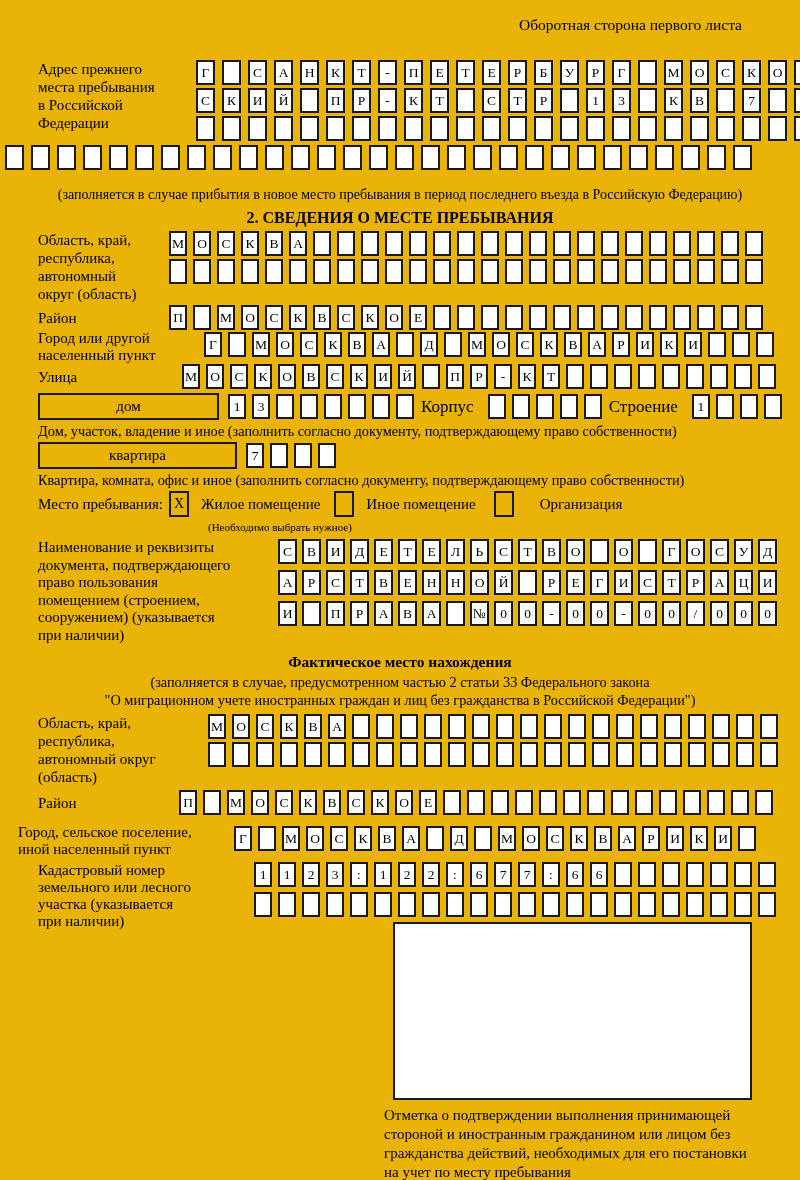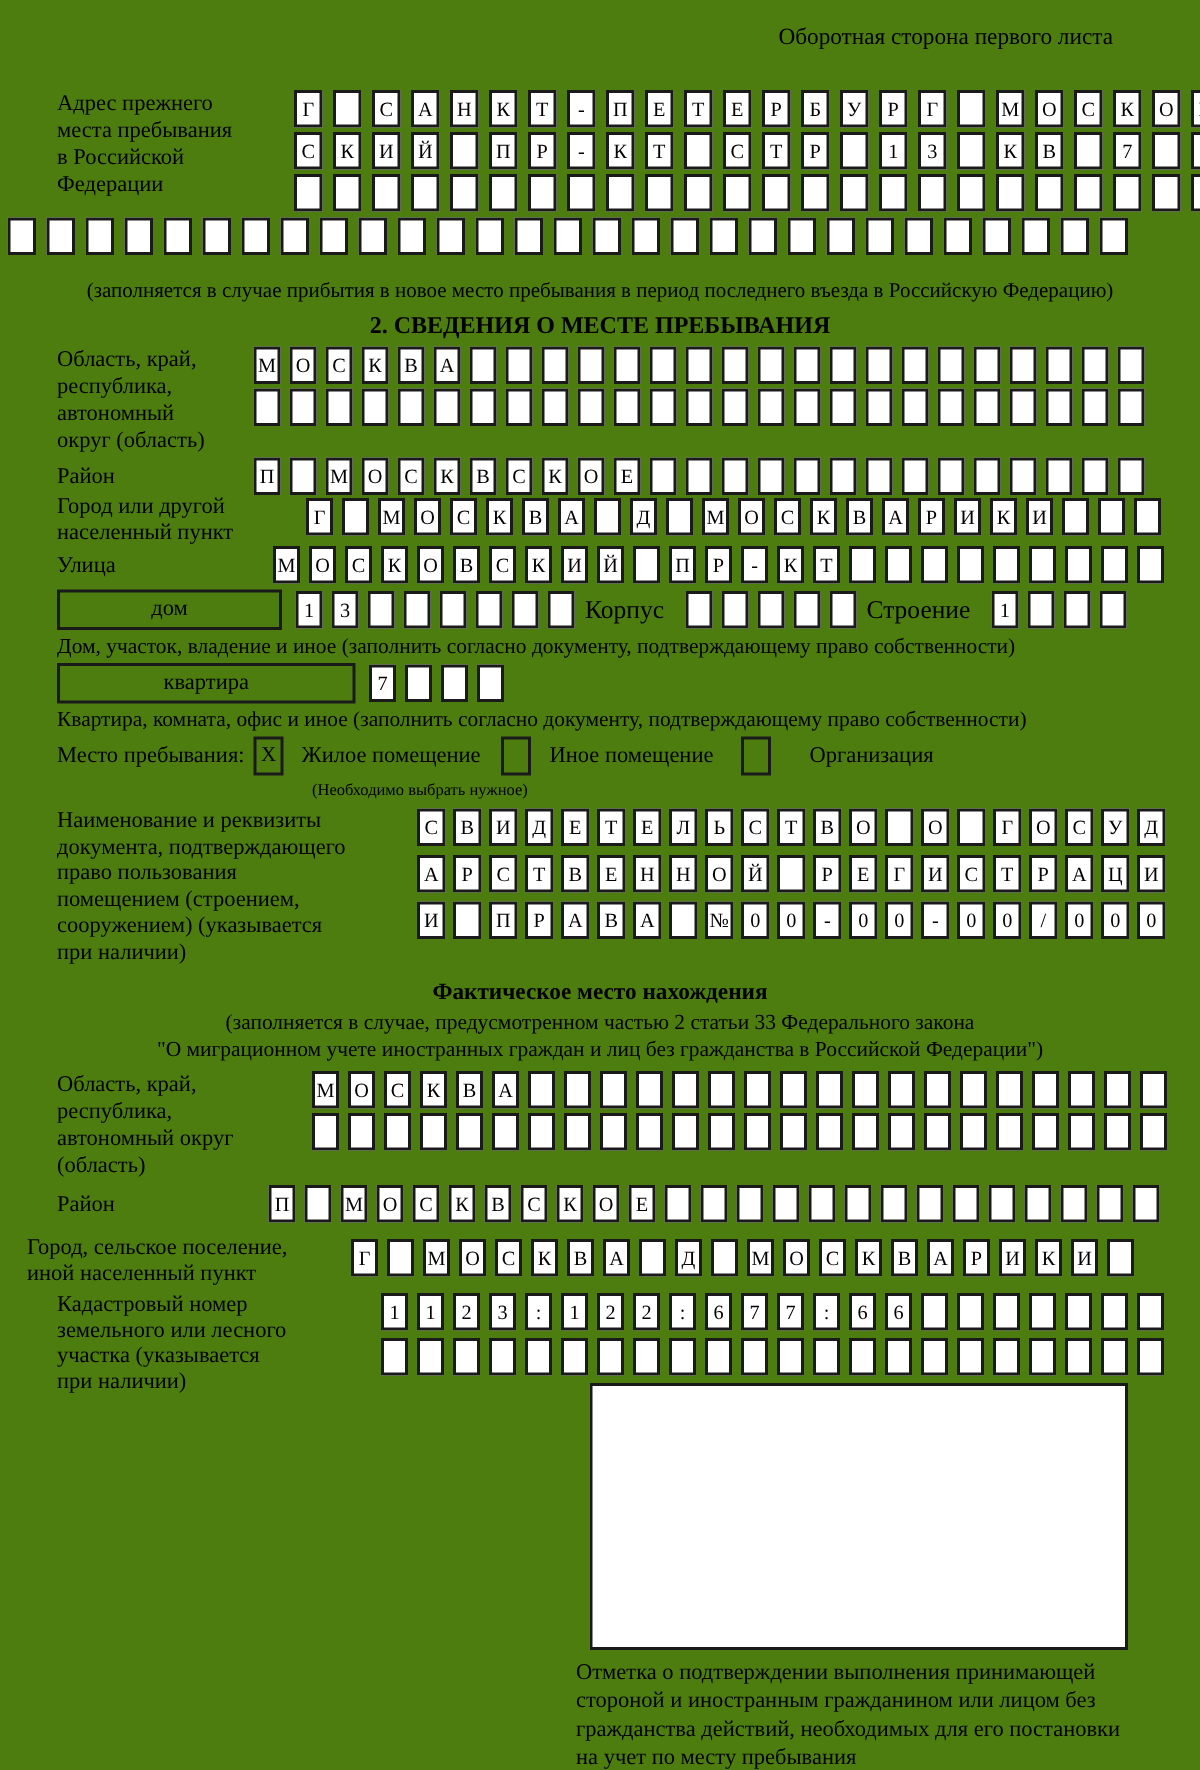--- a/index.html
+++ b/index.html
@@ -1,17 +1,17 @@
 <!DOCTYPE html>
 <html><head>
 <meta charset="utf-8">
 <style>
   html,body{margin:0;padding:0;background:#fff;}
   .page{
-    width:800px;height:1180px;background:#4d7c0f;overflow:hidden;position:relative;
+    width:800px;height:1180px;background:#eab308;overflow:hidden;position:relative;
     font-family:"Liberation Serif", serif;color:#000;
   }
   .hdr{text-align:right;padding:16px 58px 0 0;font-size:15.5px;}
   .lbl{white-space:pre;font-size:15px;line-height:18px;}
   .lbl.tight{line-height:16.5px;}
   .vgrid{display:flex;flex-direction:column;gap:3px;}
   .cbrow{display:flex;}
   .cbrow.lg{gap:7px;}
   .cbrow.sm{gap:6px;}
   .cb{
@@ -34,21 +34,21 @@
   .gd1{margin:0 0 0 38px;}
   .gd1 .lbl{flex:0 0 142px;}
   .gd1 .cbrow{margin-top:2px;}
   .ul1{margin:1px 0 0 38px;align-items:center;}
   .ul1 .lbl{flex:0 0 120px;}
   .domrow{display:flex;align-items:center;margin:4px 0 0 38px;}
   .bigbox{
     box-sizing:border-box;border:2px solid #1a1a1a;height:27px;
     display:flex;align-items:center;justify-content:center;font-size:15px;flex:0 0 auto;
   }
-  .dombox{width:150px;}
+  .dombox{width:181px;}
   .kvbox{width:199px;}
   .domrow .cbrow{margin-left:9px;}
   .inline-lb{font-size:17px;margin:0 5px 0 7px;white-space:pre;}
   .fnote{font-size:14.3px;line-height:17px;margin:3px 0 0 38px;}
   .kvrow{display:flex;align-items:center;margin:2px 0 0 38px;}
   .mesto{display:flex;align-items:center;margin:2px 0 0 38px;font-size:15px;}
   .chk{
     box-sizing:border-box;width:20px;height:26px;border:2px solid #1a1a1a;
     display:flex;align-items:center;justify-content:center;font-size:14px;flex:0 0 auto;
   }

